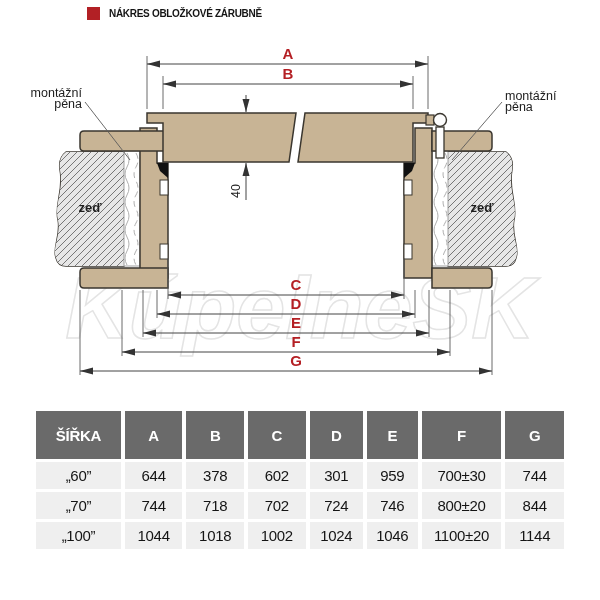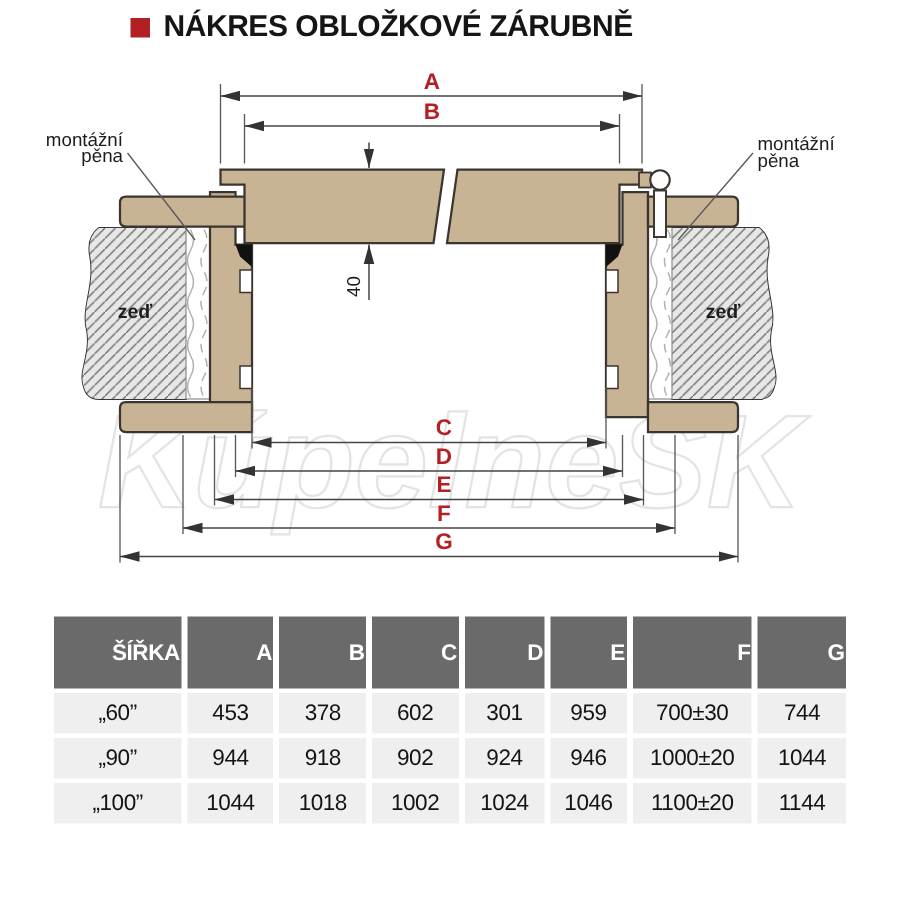--- a/index.html
+++ b/index.html
@@ -2,38 +2,38 @@
 <html><head>
 <meta charset="utf-8">
 <style>
   html,body{margin:0;padding:0;background:#fff;width:600px;height:600px;
     font-family:"Liberation Sans",sans-serif;-webkit-font-smoothing:antialiased;}
   #stage{position:relative;width:600px;height:600px;background:#fff;overflow:hidden;}
 
   
   .title-row{position:absolute;left:87px;top:7px;display:flex;align-items:center;gap:9px;}
   .title-bullet{width:13px;height:13px;background:#b22025;flex:0 0 auto;}
-  .title-text{font-size:20px;font-weight:700;color:#151515;letter-spacing:-0.3px;white-space:nowrap;}
+  .title-text{font-size:10px;font-weight:700;color:#151515;letter-spacing:-0.3px;white-space:nowrap;}
 
   
   .diagram{position:absolute;left:0;top:40px;}
   .lbl{font-size:12.5px;fill:#1d1d1d;}
   .lbl-b{font-size:13px;font-weight:600;fill:#1d1d1d;}
   .dim-red{font-size:15px;font-weight:700;fill:#b41f24;}
   .dimline{stroke:#444;stroke-width:1;fill:none;}
   .extline{stroke:#5a5a5a;stroke-width:0.9;fill:none;}
   .outl{stroke:#3a362f;stroke-width:1.5;}
   .tan{fill:#c8b495;}
   .wm{font-size:88px;font-style:italic;font-weight:700;fill:none;stroke:#e4e4e4;stroke-width:1.5;}
 
   
   .dims-table{position:absolute;left:32px;top:408px;width:536px;border-collapse:separate;
     border-spacing:4px 3px;table-layout:fixed;}
   .dims-table th{background:#6a6a6a;color:#fff;font-size:15px;font-weight:700;
-    height:46px;text-align:right;letter-spacing:-0.3px;}
+    height:46px;text-align:center;letter-spacing:-0.3px;}
   .dims-table td{background:#efefef;color:#141414;font-size:15px;height:25px;
     text-align:center;letter-spacing:-0.3px;margin-top:16px;}
 </style>
 </head>
 <body>
 
 <div id="stage">
 
   <div class="title-row">
     <span class="title-bullet" style="background: rgb(178, 32, 37);"></span>
@@ -171,37 +171,37 @@
         <th>C</th>
         <th>D</th>
         <th>E</th>
         <th>F</th>
         <th>G</th>
       </tr>
     </thead>
     <tbody>
         <tr>
           <td>„60”</td>
-          <td>453</td>
+          <td>644</td>
           <td>378</td>
           <td>602</td>
           <td>301</td>
           <td>959</td>
           <td>700±30</td>
           <td>744</td>
         </tr>
         <tr>
-          <td>„90”</td>
-          <td>944</td>
-          <td>918</td>
-          <td>902</td>
-          <td>924</td>
-          <td>946</td>
-          <td>1000±20</td>
-          <td>1044</td>
+          <td>„70”</td>
+          <td>744</td>
+          <td>718</td>
+          <td>702</td>
+          <td>724</td>
+          <td>746</td>
+          <td>800±20</td>
+          <td>844</td>
         </tr>
         <tr>
           <td>„100”</td>
           <td>1044</td>
           <td>1018</td>
           <td>1002</td>
           <td>1024</td>
           <td>1046</td>
           <td>1100±20</td>
           <td>1144</td>

